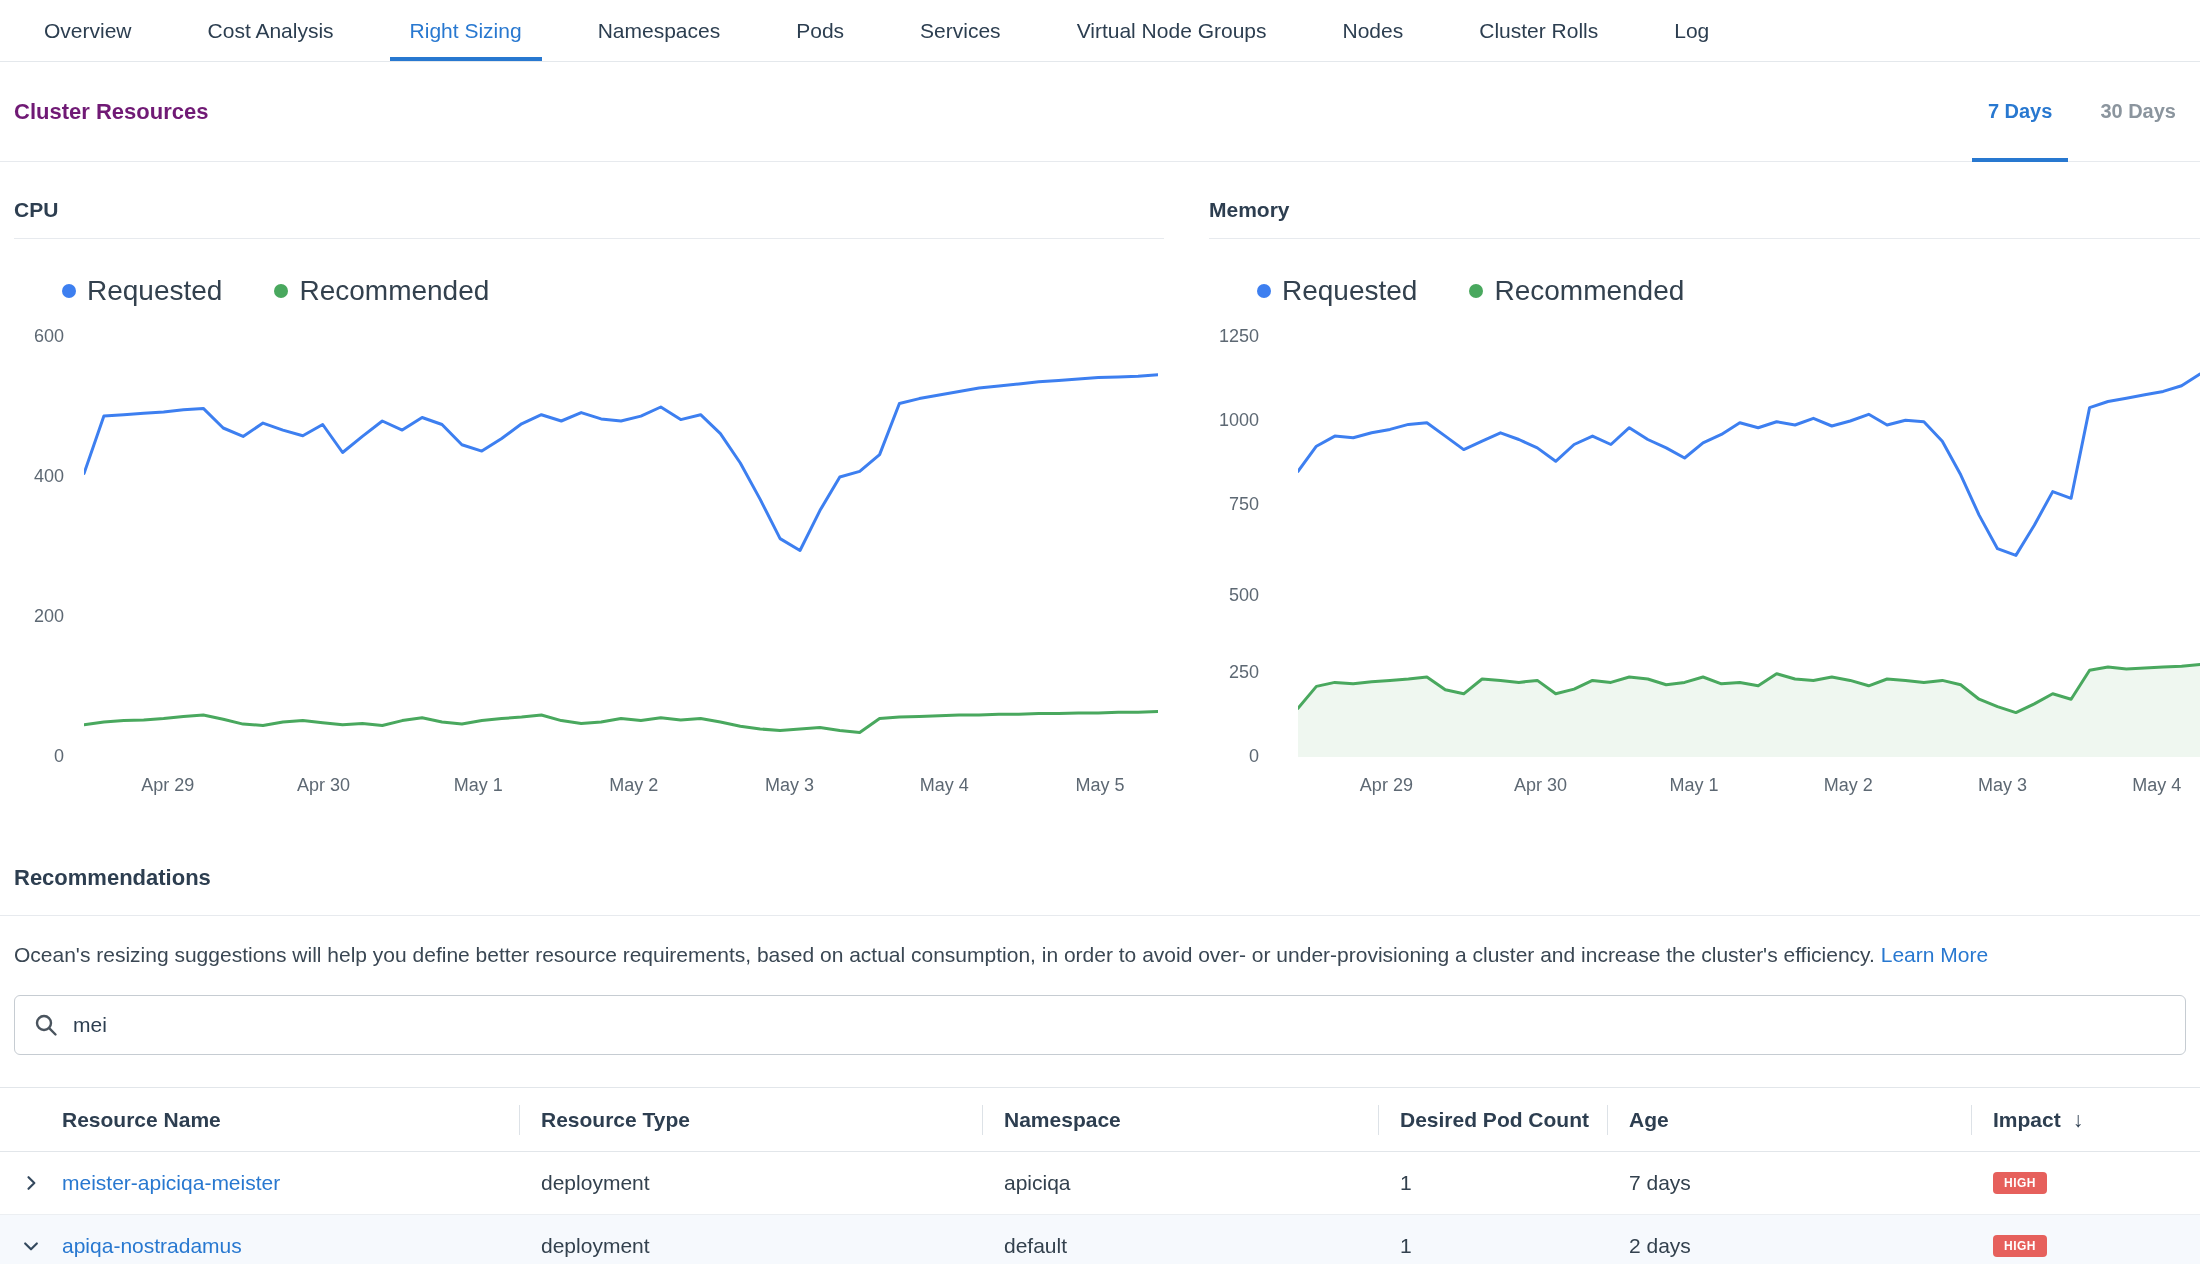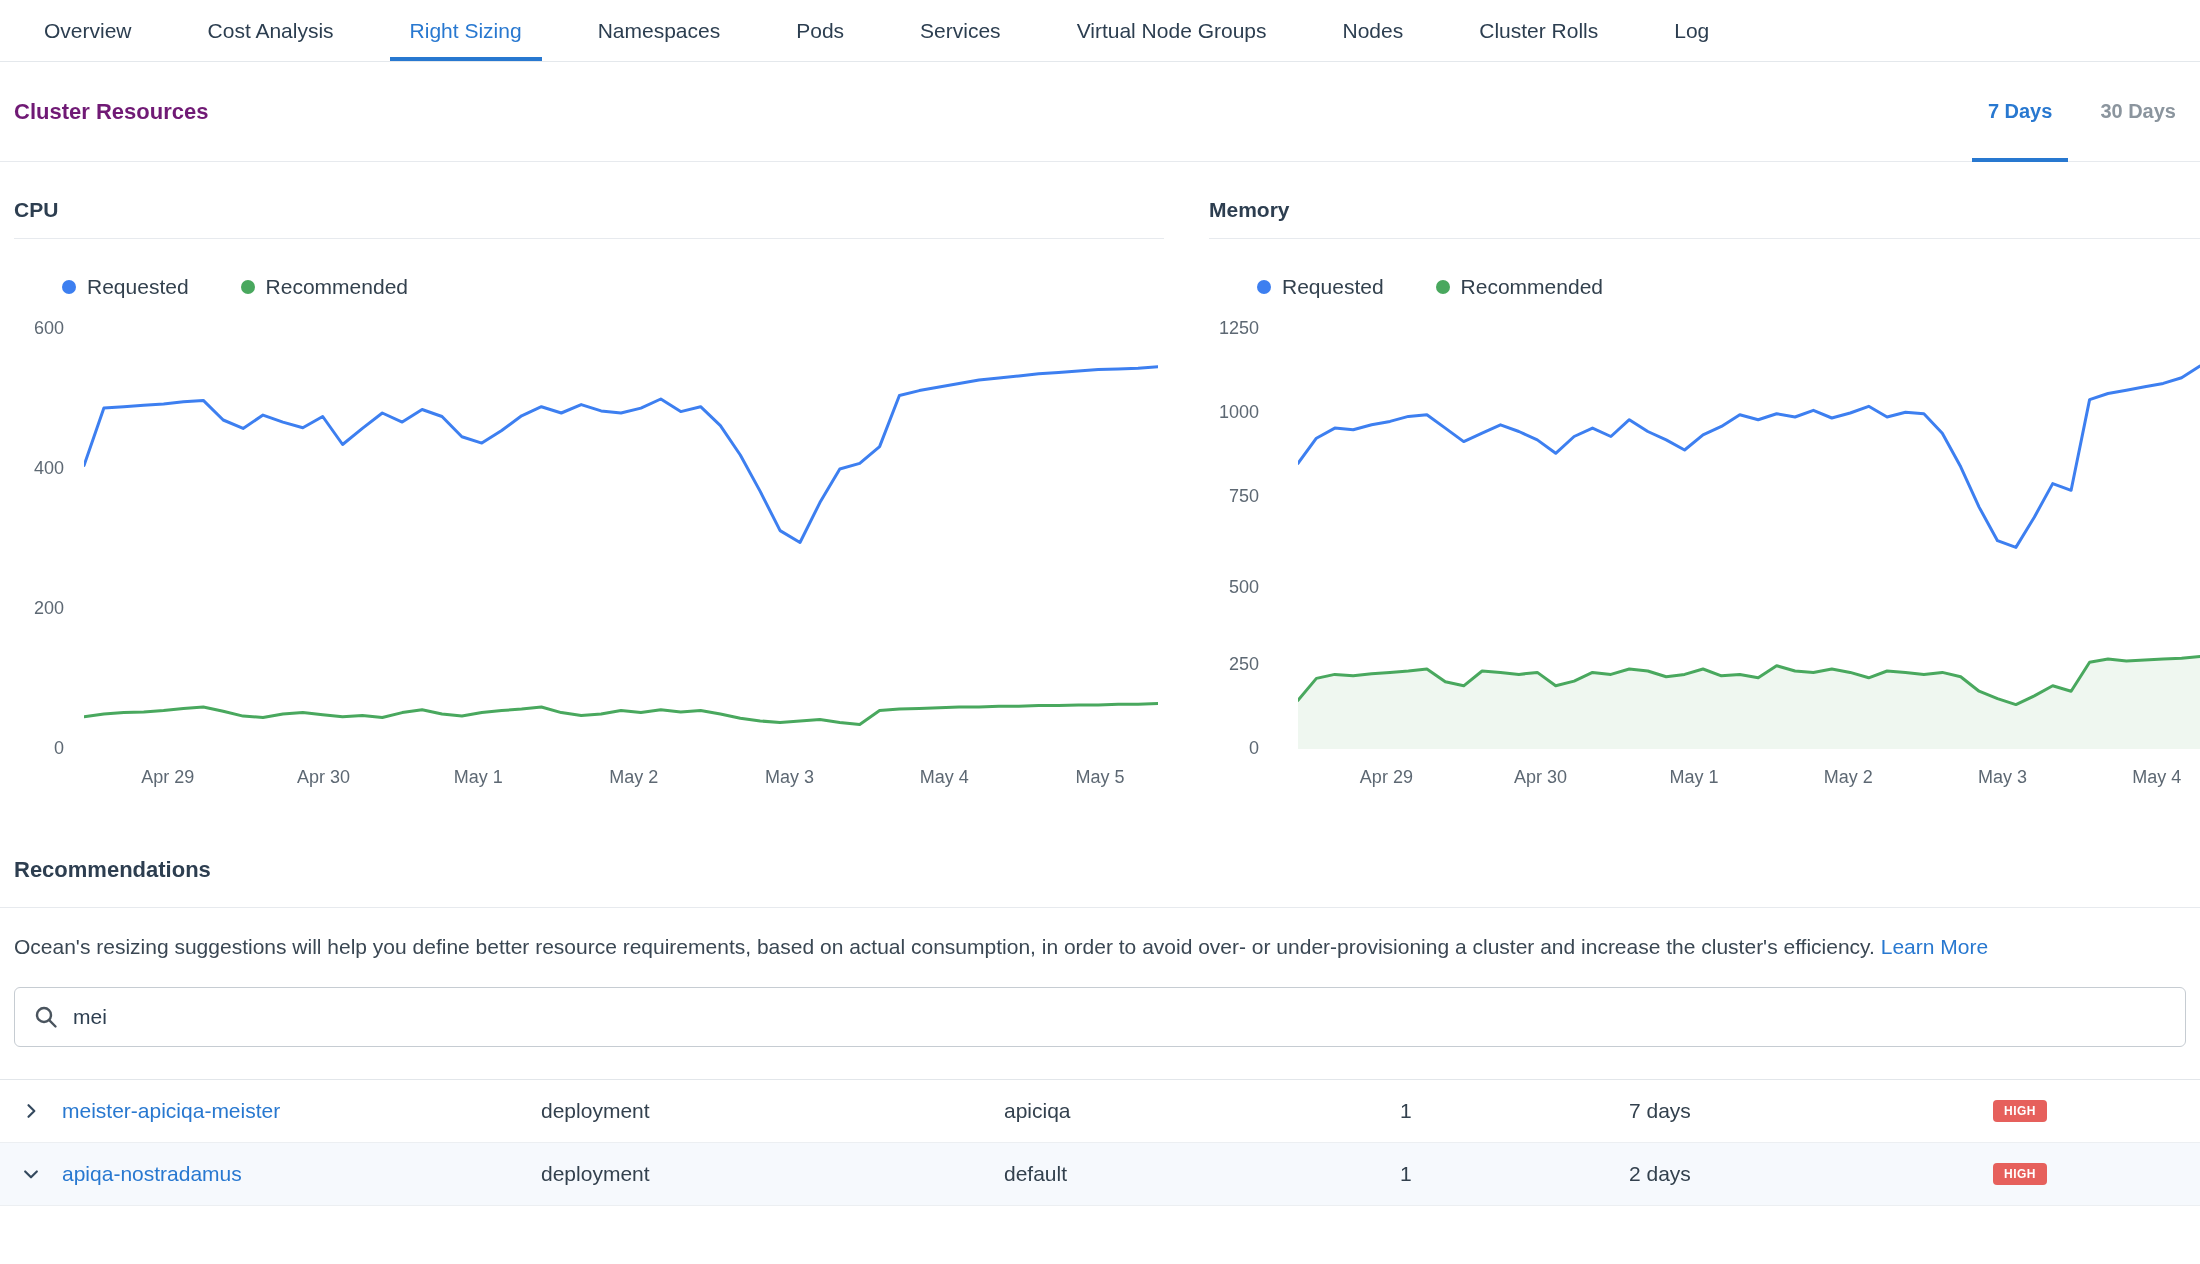--- a/index.html
+++ b/index.html
@@ -22,21 +22,21 @@
     color:#8b959e; position:relative; cursor:pointer; }
   .period.active { color:#2878d0; }
   .period.active::after { content:''; position:absolute; left:8px; right:8px; bottom:-1px; height:4px; background:#2878d0; }
 
   
   .charts-row { display:flex; padding-left:14px; }
   .chart-block.cpu { width:1150px; margin-right:45px; }
   .chart-block.memory { flex:1; min-width:0; }
   .chart-title { font-size:21px; font-weight:600; color:#2d3e50; padding:36px 0 16px; border-bottom:1px solid #e7eaee; }
   .legend { display:flex; gap:52px; margin-top:36px; padding-left:48px; }
-  .legend-item { display:flex; align-items:center; gap:11px; font-size:21px; color:#33414e; cursor:pointer; }
+  .legend-item { display:flex; align-items:center; gap:11px; font-size:28px; color:#33414e; cursor:pointer; }
   .legend-dot { width:14px; height:14px; border-radius:50%; background:#999; flex:0 0 auto; }
   .plot-wrap { position:relative; height:490px; margin-top:24px; }
   .ylabels { position:absolute; left:0; top:0; width:50px; bottom:0; }
   .ytick { position:absolute; width:50px; text-align:right; font-size:18px; color:#5d6873; }
   .plot { position:absolute; top:6px; height:420px; }
   .cpu .plot { left:70px; right:6px; }
   .memory .plot { left:89px; right:0; }
   .xlabels { position:absolute; top:444px; height:30px; }
   .cpu .xlabels { left:70px; right:6px; }
   .memory .xlabels { left:89px; right:0; }
@@ -187,20 +187,31 @@
 
 <div class="search-box">
   <svg width="26" height="26" viewBox="0 0 26 26">
     <circle cx="11" cy="11" r="7" fill="none" stroke="#4a545e" stroke-width="2.4"></circle>
     <line x1="16.2" y1="16.2" x2="22.5" y2="22.5" stroke="#4a545e" stroke-width="2.4" stroke-linecap="round"></line>
   </svg>
   <input type="text" value="mei" style="">
 </div>
 
 <div class="table">
+  <div class="t-row t-head">
+    <div class="cell first">Resource Name</div>
+    <div class="cell">Resource Type</div>
+    <div class="cell">Namespace</div>
+    <div class="cell">Desired Pod Count</div>
+    <div class="cell">Age</div>
+    <div class="cell">
+      <span>Impact</span>
+      <span class="sort-icon">↓</span>
+    </div>
+  </div>
 
   <div class="t-row data-row">
     <div class="cell first">
       <span class="row-chevron">
         <svg width="20" height="20" viewBox="0 0 24 24">
           <polyline points="9,5 16,12 9,19" fill="none" stroke="#34495e" stroke-width="2.6" stroke-linecap="round" stroke-linejoin="round"></polyline>
         </svg>
       </span>
       <a class="res-link">meister-apiciqa-meister</a>
     </div>

